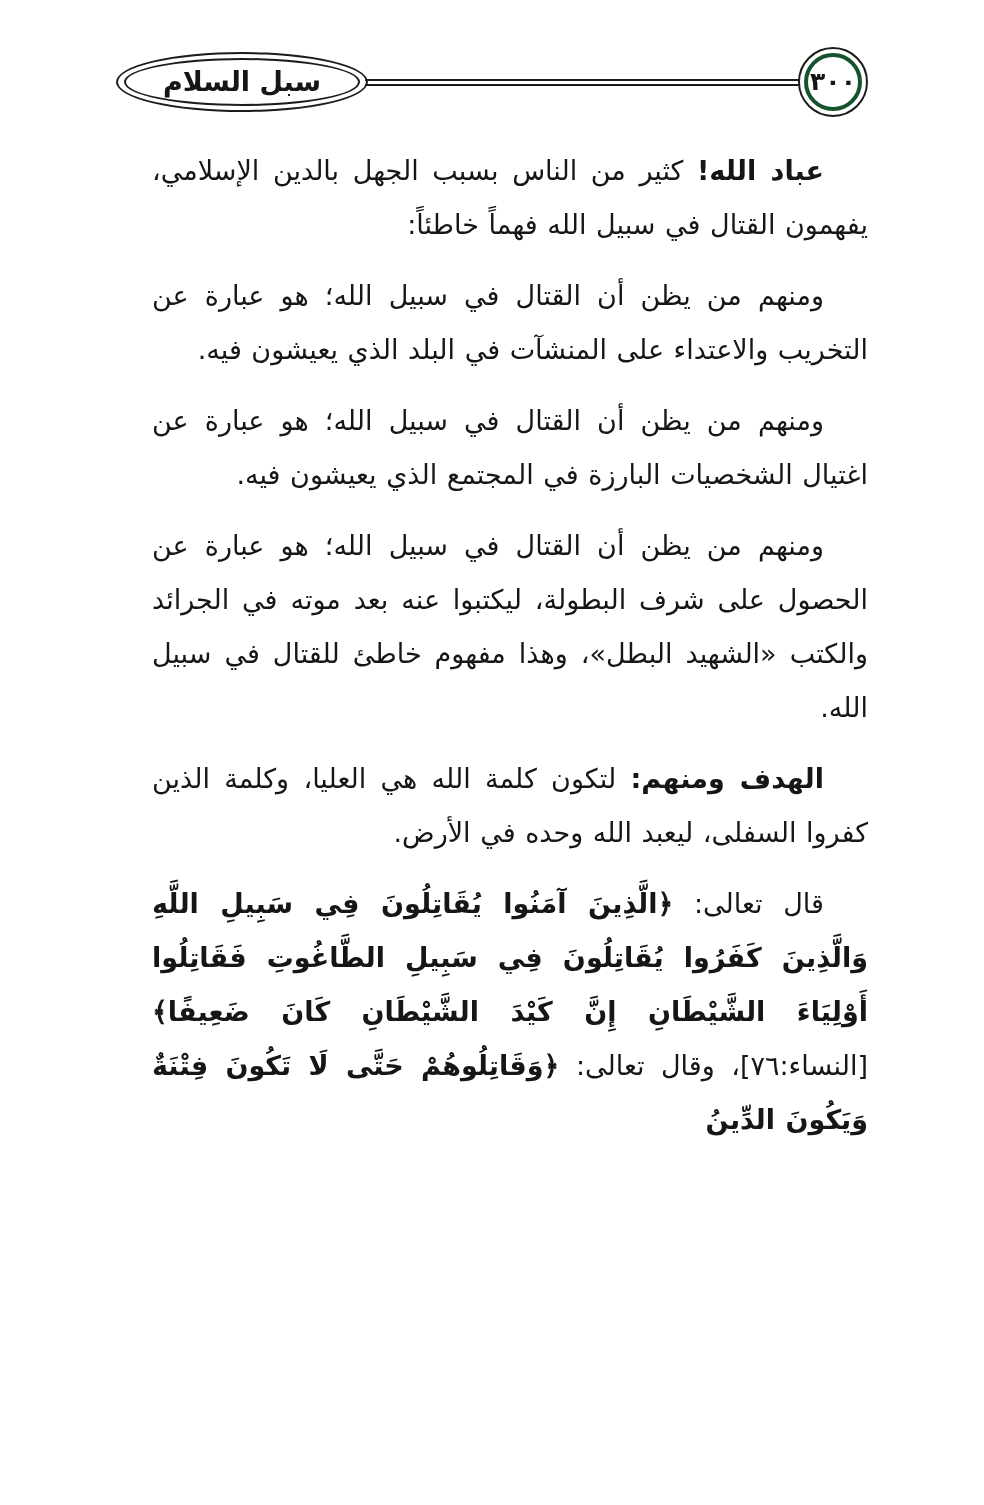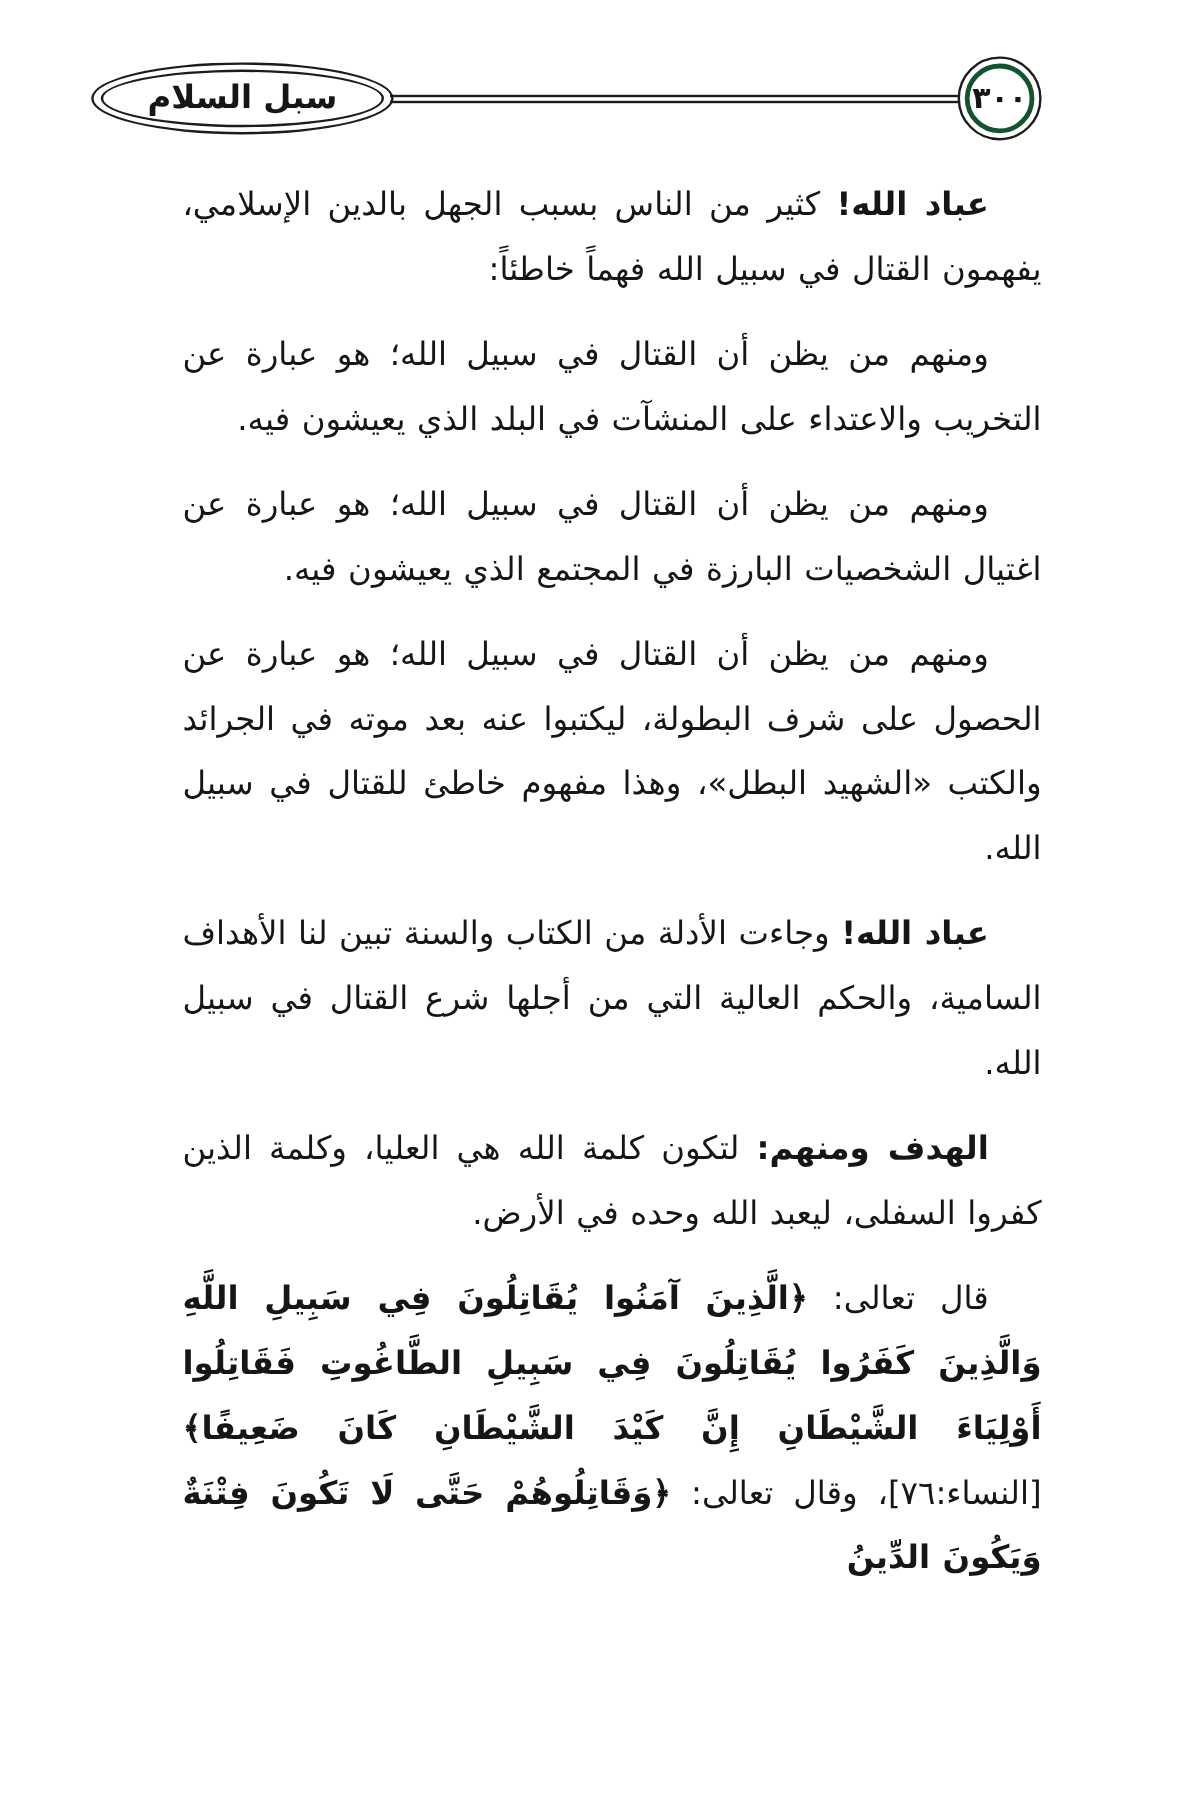--- a/index.html
+++ b/index.html
@@ -12,21 +12,21 @@
     direction: rtl;
     color: #161616;
     font-family: "DejaVu Sans", sans-serif;
     overflow: hidden;
   }
   
   .page-header {
     direction: ltr;
     display: flex;
     align-items: center;
-    padding: 46px 116px 0 76px;
+    padding: 46px 116px 0 116px;
     height: 118px;
   }
   .cartouche {
     width: 252px;
     height: 60px;
     border: 2px solid #1c1c1c;
     border-radius: 50%;
     padding: 4px 6px;
     flex-shrink: 0;
     background: #fff;
@@ -111,18 +111,17 @@
         <span class="page-number">٣٠٠</span>
       </div>
     </div>
   </header>
 
   <main class="page-body">
       <p class="para"><span class="seg-bold">عباد الله!</span><span class="seg-normal"> كثير من الناس بسبب الجهل بالدين الإسلامي، يفهمون القتال في سبيل الله فهماً خاطئاً:</span></p>
       <p class="para"><span class="seg-normal">ومنهم من يظن أن القتال في سبيل الله؛ هو عبارة عن التخريب والاعتداء على المنشآت في البلد الذي يعيشون فيه.</span></p>
       <p class="para"><span class="seg-normal">ومنهم من يظن أن القتال في سبيل الله؛ هو عبارة عن اغتيال الشخصيات البارزة في المجتمع الذي يعيشون فيه.</span></p>
       <p class="para"><span class="seg-normal">ومنهم من يظن أن القتال في سبيل الله؛ هو عبارة عن الحصول على شرف البطولة، ليكتبوا عنه بعد موته في الجرائد والكتب «الشهيد البطل»، وهذا مفهوم خاطئ للقتال في سبيل الله.</span></p>
-      <p class="para"><span class="seg-bold">عباد الله!</span><span class="seg-normal"> وجاءت الأدلة من الكتاب والسنة تبين لنا الأهداف السامية، والحكم العالية التي من أجلها شرع القتال في سبيل الله.</span></p>
       <p class="para"><span class="seg-bold">الهدف ومنهم:</span><span class="seg-normal"> لتكون كلمة الله هي العليا، وكلمة الذين كفروا السفلى، ليعبد الله وحده في الأرض.</span></p>
       <p class="para"><span class="seg-normal">قال تعالى: </span><span class="seg-quran">﴿الَّذِينَ آمَنُوا يُقَاتِلُونَ فِي سَبِيلِ اللَّهِ وَالَّذِينَ كَفَرُوا يُقَاتِلُونَ فِي سَبِيلِ الطَّاغُوتِ فَقَاتِلُوا أَوْلِيَاءَ الشَّيْطَانِ إِنَّ كَيْدَ الشَّيْطَانِ كَانَ ضَعِيفًا﴾</span><span class="seg-normal"> [النساء:٧٦]، وقال تعالى: </span><span class="seg-quran">﴿وَقَاتِلُوهُمْ حَتَّى لَا تَكُونَ فِتْنَةٌ وَيَكُونَ الدِّينُ</span></p>
     </main>
 
 </div>
 
 </body></html>

